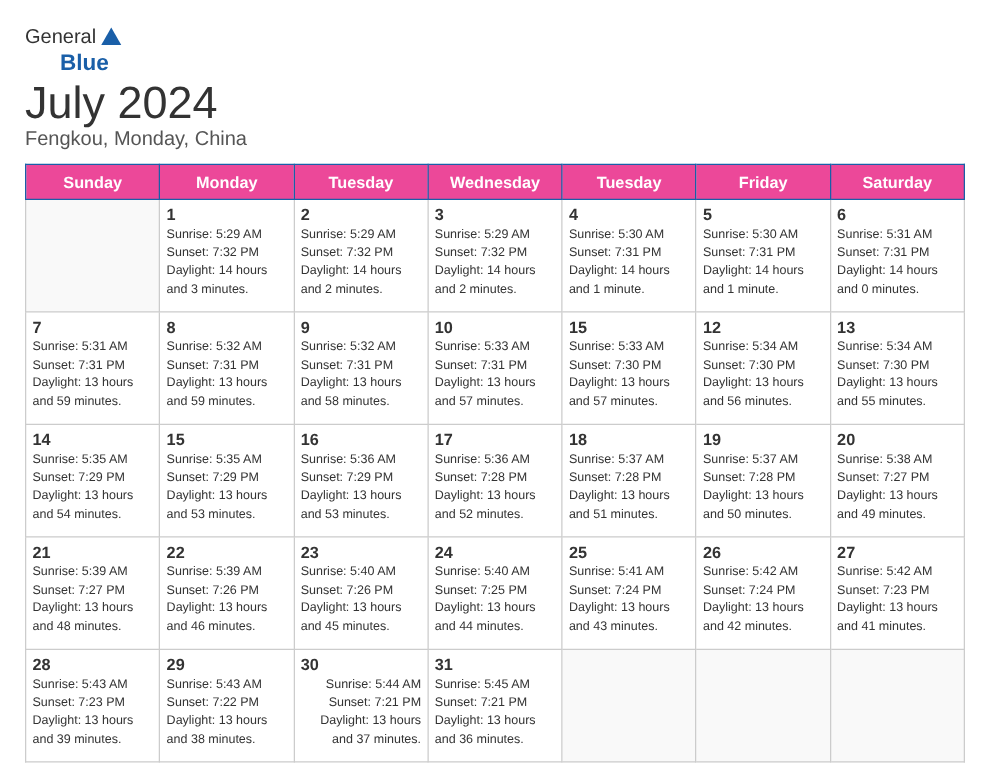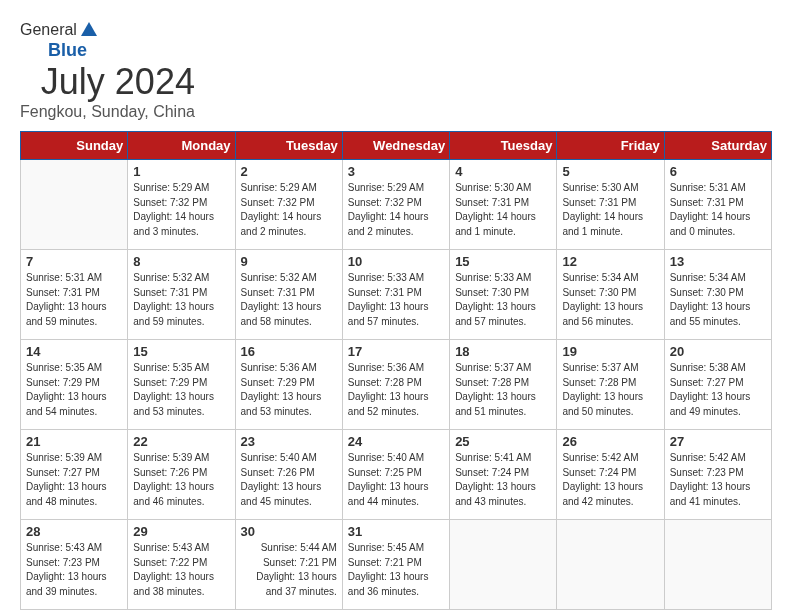--- a/index.html
+++ b/index.html
@@ -22,42 +22,41 @@
       align-items: center;
     }
     .logo-general { color: #333; }
     .logo-blue { color: #1a5fa8; margin-left: 28px; }
     .logo-icon {
       width: 20px;
       height: 20px;
       margin-left: 2px;
     }
     .title-block {
-      text-align: right;
     }
     .month-title {
       font-size: 36px;
       color: #333;
       font-weight: normal;
     }
     .location {
       font-size: 16px;
       color: #555;
     }
     table {
       width: 100%;
       border-collapse: collapse;
       table-layout: fixed;
     }
     th {
-      background-color: #b91c1c;
+      background-color: #ec4899;
       color: #fff;
       padding: 6px 4px;
       font-size: 13px;
-      text-align: right;
+      text-align: center;
       border: 1px solid #1a5fa8;
     }
     td {
       border: 1px solid #ccc;
       vertical-align: top;
       padding: 4px 5px;
       height: 90px;
       font-size: 10.5px;
       color: #333;
       background: #fff;
@@ -87,21 +86,21 @@
         <span class="logo-general">General</span>
         <svg class="logo-icon" viewBox="0 0 20 20">
           <polygon points="10,2 18,16 2,16" fill="#1a5fa8"></polygon>
         </svg>
       </div>
       <div class="logo-blue" style="font-size:18px;font-weight:bold;">Blue</div>
     </div>
   </div>
   <div class="title-block">
     <div class="month-title">July 2024</div>
-    <div class="location">Fengkou, Sunday, China</div>
+    <div class="location">Fengkou, Monday, China</div>
   </div>
 </div>
 
 <table>
   <thead>
     <tr>
     <th>Sunday</th>
         <th>Monday</th>
         <th>Tuesday</th>
         <th>Wednesday</th>

